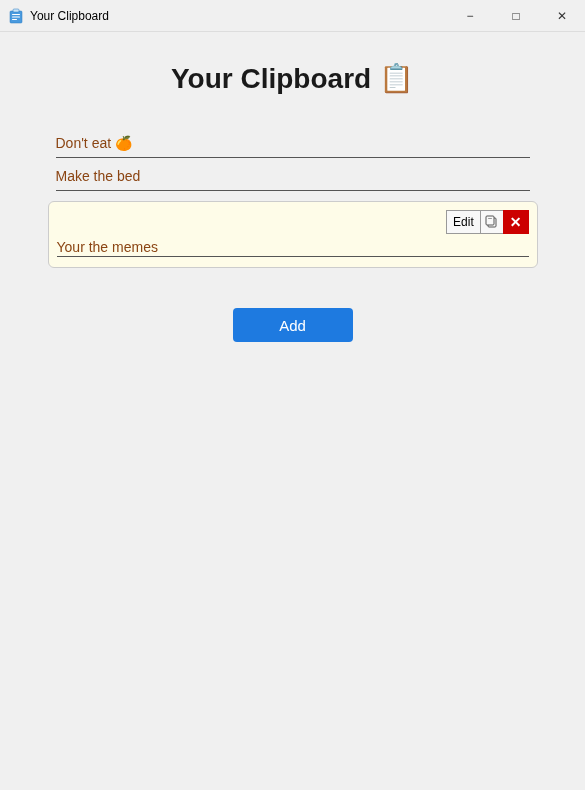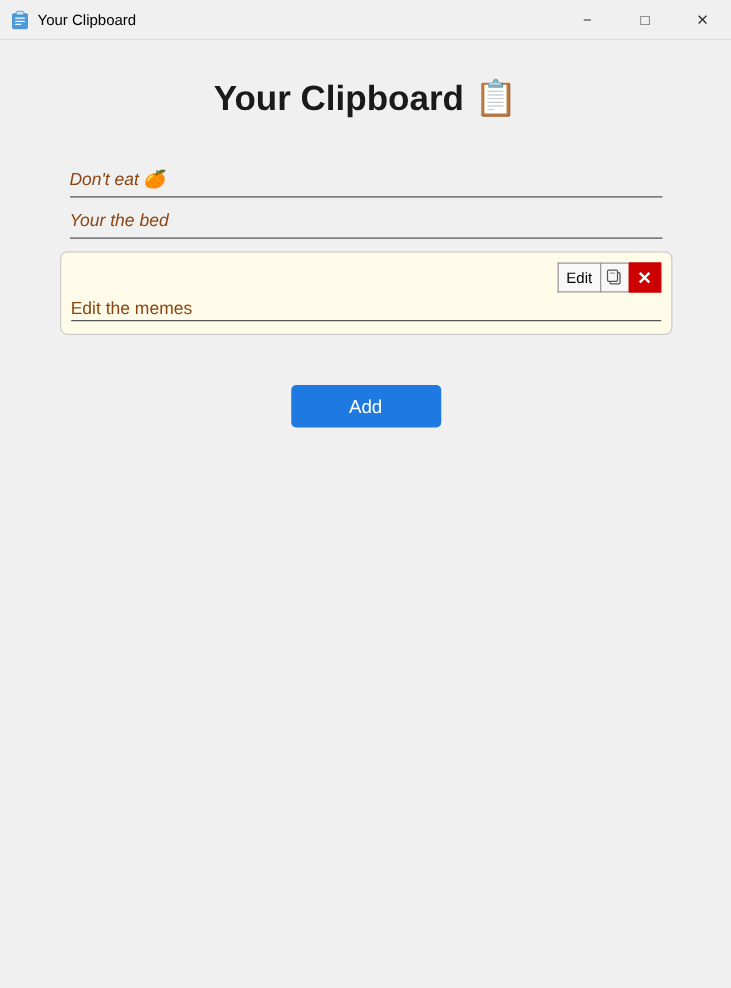--- a/index.html
+++ b/index.html
@@ -94,21 +94,20 @@
       max-width: 490px;
       display: flex;
       flex-direction: column;
       gap: 0;
     }
 
     .clipboard-item {
       padding: 10px 8px 0 8px;
       display: flex;
       flex-direction: column;
-      font-style: italic;
     }
 
     .clipboard-item-text {
       font-size: 14px;
       color: #8b4513;
       padding-bottom: 6px;
     }
 
     .item-divider {
       height: 1px;
@@ -227,38 +226,38 @@
   </h1>
 
   <div class="items-container">
 
     <div class="clipboard-item">
       <span class="clipboard-item-text">Don't eat 🍊</span>
       <div class="item-divider"></div>
     </div>
 
     <div class="clipboard-item">
-      <span class="clipboard-item-text">Your the bed</span>
+      <span class="clipboard-item-text">Make the bed</span>
       <div class="item-divider"></div>
     </div>
 
     <div class="clipboard-item-active">
       <div class="active-item-header">
         <button class="active-item-btn">Edit</button>
         <button class="active-item-btn copy-btn" title="Copy">
 
           <svg class="copy-icon-svg" viewBox="0 0 14 14" fill="none" xmlns="http://www.w3.org/2000/svg">
             <rect x="3" y="3" width="8" height="9" rx="1" fill="none" stroke="#555" stroke-width="1"></rect>
             <rect x="1" y="1" width="8" height="9" rx="1" fill="#f8f8f8" stroke="#555" stroke-width="1"></rect>
             <rect x="3" y="3" width="4" height="1" rx="0.5" fill="#999"></rect>
           </svg>
         </button>
         <button class="active-item-btn delete-btn">✕</button>
       </div>
-      <span class="active-item-text">Edit the memes</span>
+      <span class="active-item-text">Your the memes</span>
       <div class="active-item-divider"></div>
     </div>
 
     <div style="display:flex; justify-content:center; margin-top: 20px; align-items: center;">
       <button class="add-button">Add</button>
     </div>
 
   </div>
 </div>
 

